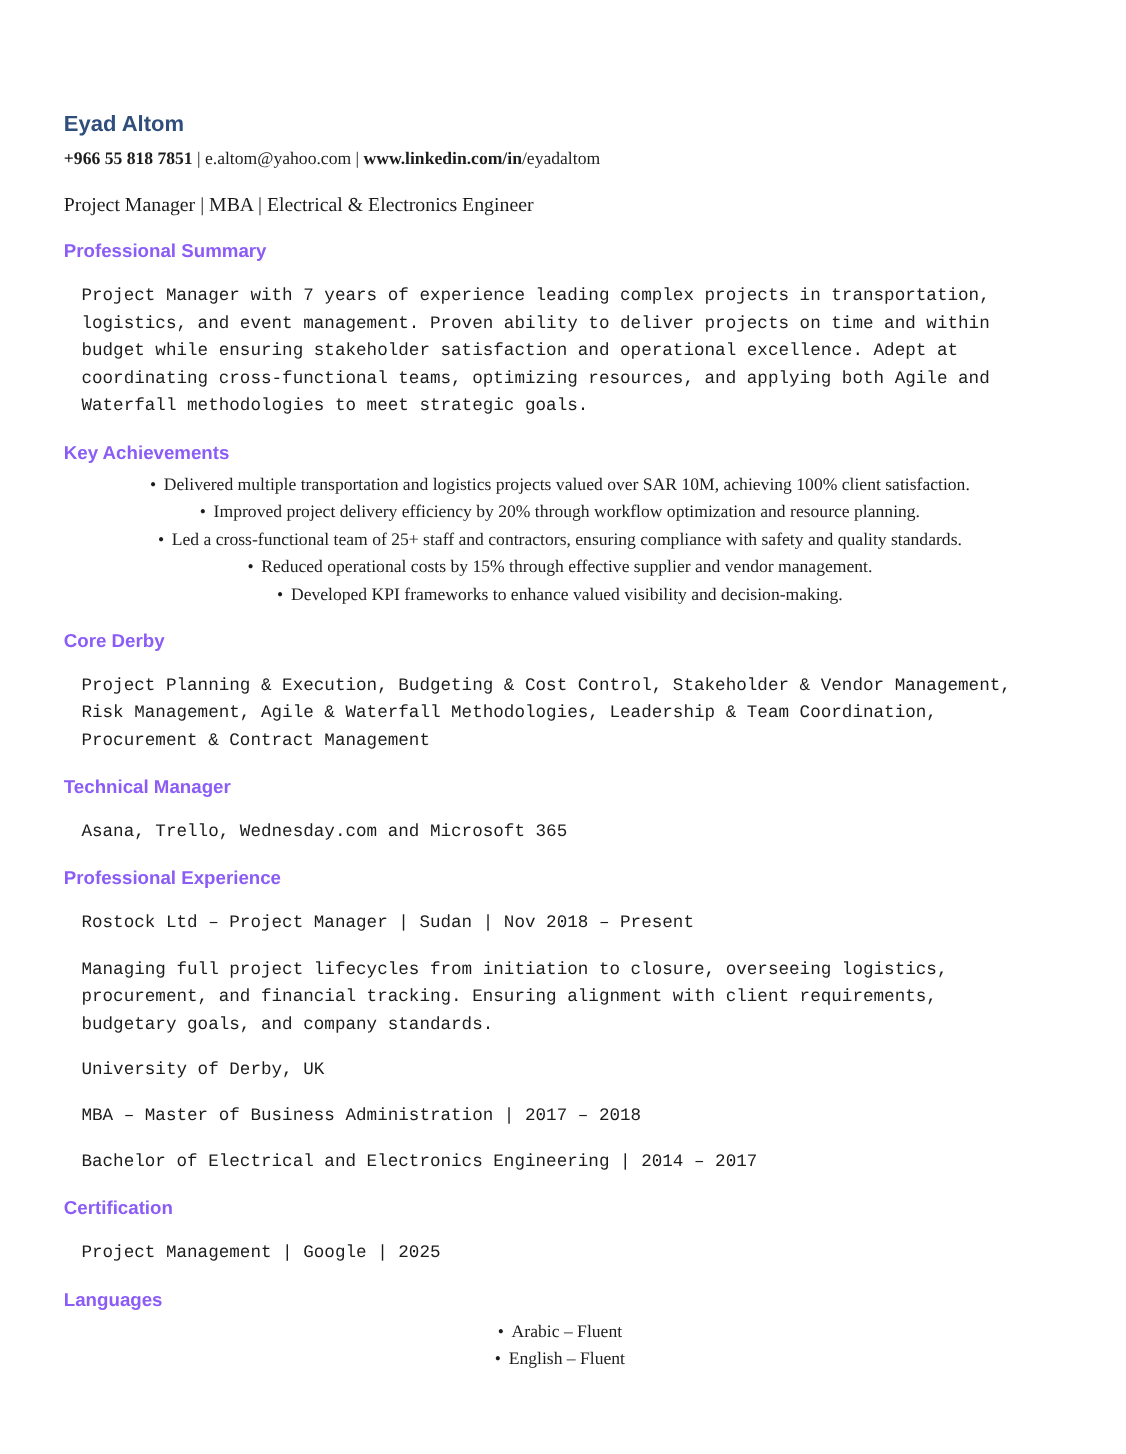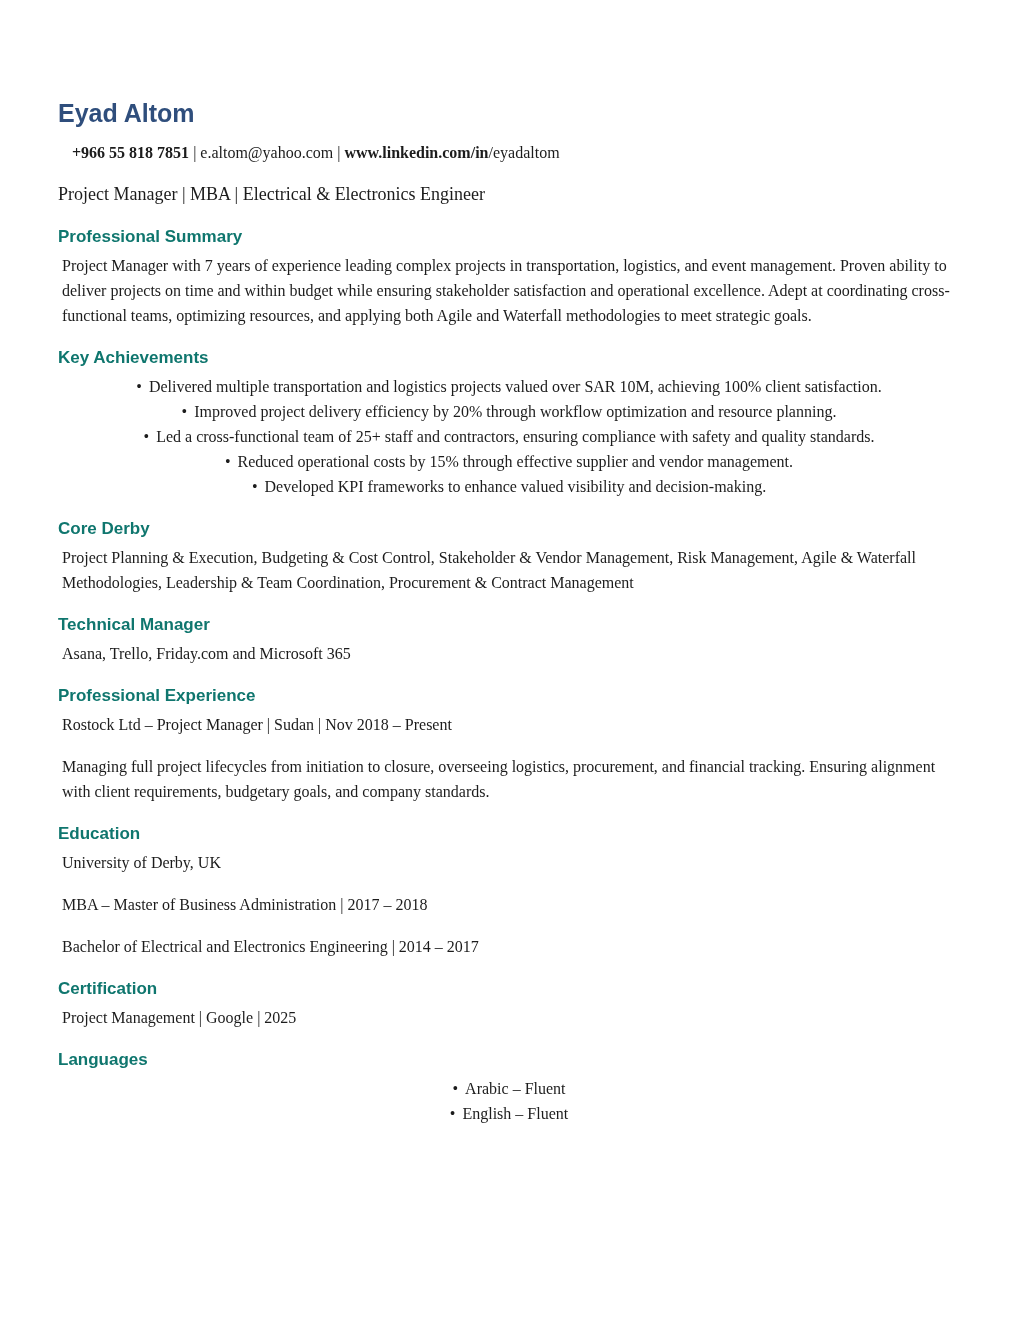--- a/index.html
+++ b/index.html
@@ -9,48 +9,49 @@
     height: 1322px;
     background: #ffffff;
     padding: 100px 64px 0 58px;
     font-family: "Liberation Serif", serif;
     color: #1c1c1c;
     overflow: hidden;
   }
   .candidate-name {
     font-family: "Liberation Sans", sans-serif;
     font-weight: bold;
-    font-size: 25px;
+    font-size: 20px;
     line-height: 26px;
     color: #2F4E7C;
     margin: 0 0 6px 0;
   }
   .contact-line {
     font-size: 16px;
     line-height: 25px;
-    margin: 14px;
+    margin: 0;
   }
   .bold { font-weight: bold; }
   .headline {
     font-size: 18px;
     line-height: 25px;
     margin: 17px 0 0 0;
   }
   .section-heading {
     font-family: "Liberation Sans", sans-serif;
     font-weight: bold;
     font-size: 17px;
     line-height: 24px;
-    color: #0f766e;
+    color: #8b5cf6;
     margin: 18px 0 4px 0;
   }
   .body-text {
     font-size: 16px;
     line-height: 25px;
-    margin: 4px;
+    margin: 16px;
+    font-family: Liberation Mono, monospace;
   }
   .spaced { margin-bottom: 17px; }
   ul.bullet-list {
     list-style: none;
     margin: 0;
     padding: 0;
     text-align: center;
   }
   ul.bullet-list li {
     font-size: 16px;
@@ -88,31 +89,30 @@
     </ul>
   </section>
 
   <section>
     <h2 class="section-heading">Core Derby</h2>
     <p class="body-text">Project Planning &amp; Execution, Budgeting &amp; Cost Control, Stakeholder &amp; Vendor Management, Risk Management, Agile &amp; Waterfall Methodologies, Leadership &amp; Team Coordination, Procurement &amp; Contract Management</p>
   </section>
 
   <section>
     <h2 class="section-heading">Technical Manager</h2>
-    <p class="body-text">Asana, Trello, Friday.com and Microsoft 365</p>
+    <p class="body-text">Asana, Trello, Wednesday.com and Microsoft 365</p>
   </section>
 
   <section>
     <h2 class="section-heading">Professional Experience</h2>
     <p class="body-text spaced">Rostock Ltd – Project Manager | Sudan | Nov 2018 – Present</p>
     <p class="body-text">Managing full project lifecycles from initiation to closure, overseeing logistics, procurement, and financial tracking. Ensuring alignment with client requirements, budgetary goals, and company standards.</p>
   </section>
 
   <section>
-    <h2 class="section-heading">Education</h2>
     <p class="body-text spaced">University of Derby, UK</p>
     <p class="body-text spaced">MBA – Master of Business Administration | 2017 – 2018</p>
     <p class="body-text">Bachelor of Electrical and Electronics Engineering | 2014 – 2017</p>
   </section>
 
   <section>
     <h2 class="section-heading">Certification</h2>
     <p class="body-text">Project Management | Google | 2025</p>
   </section>
 

